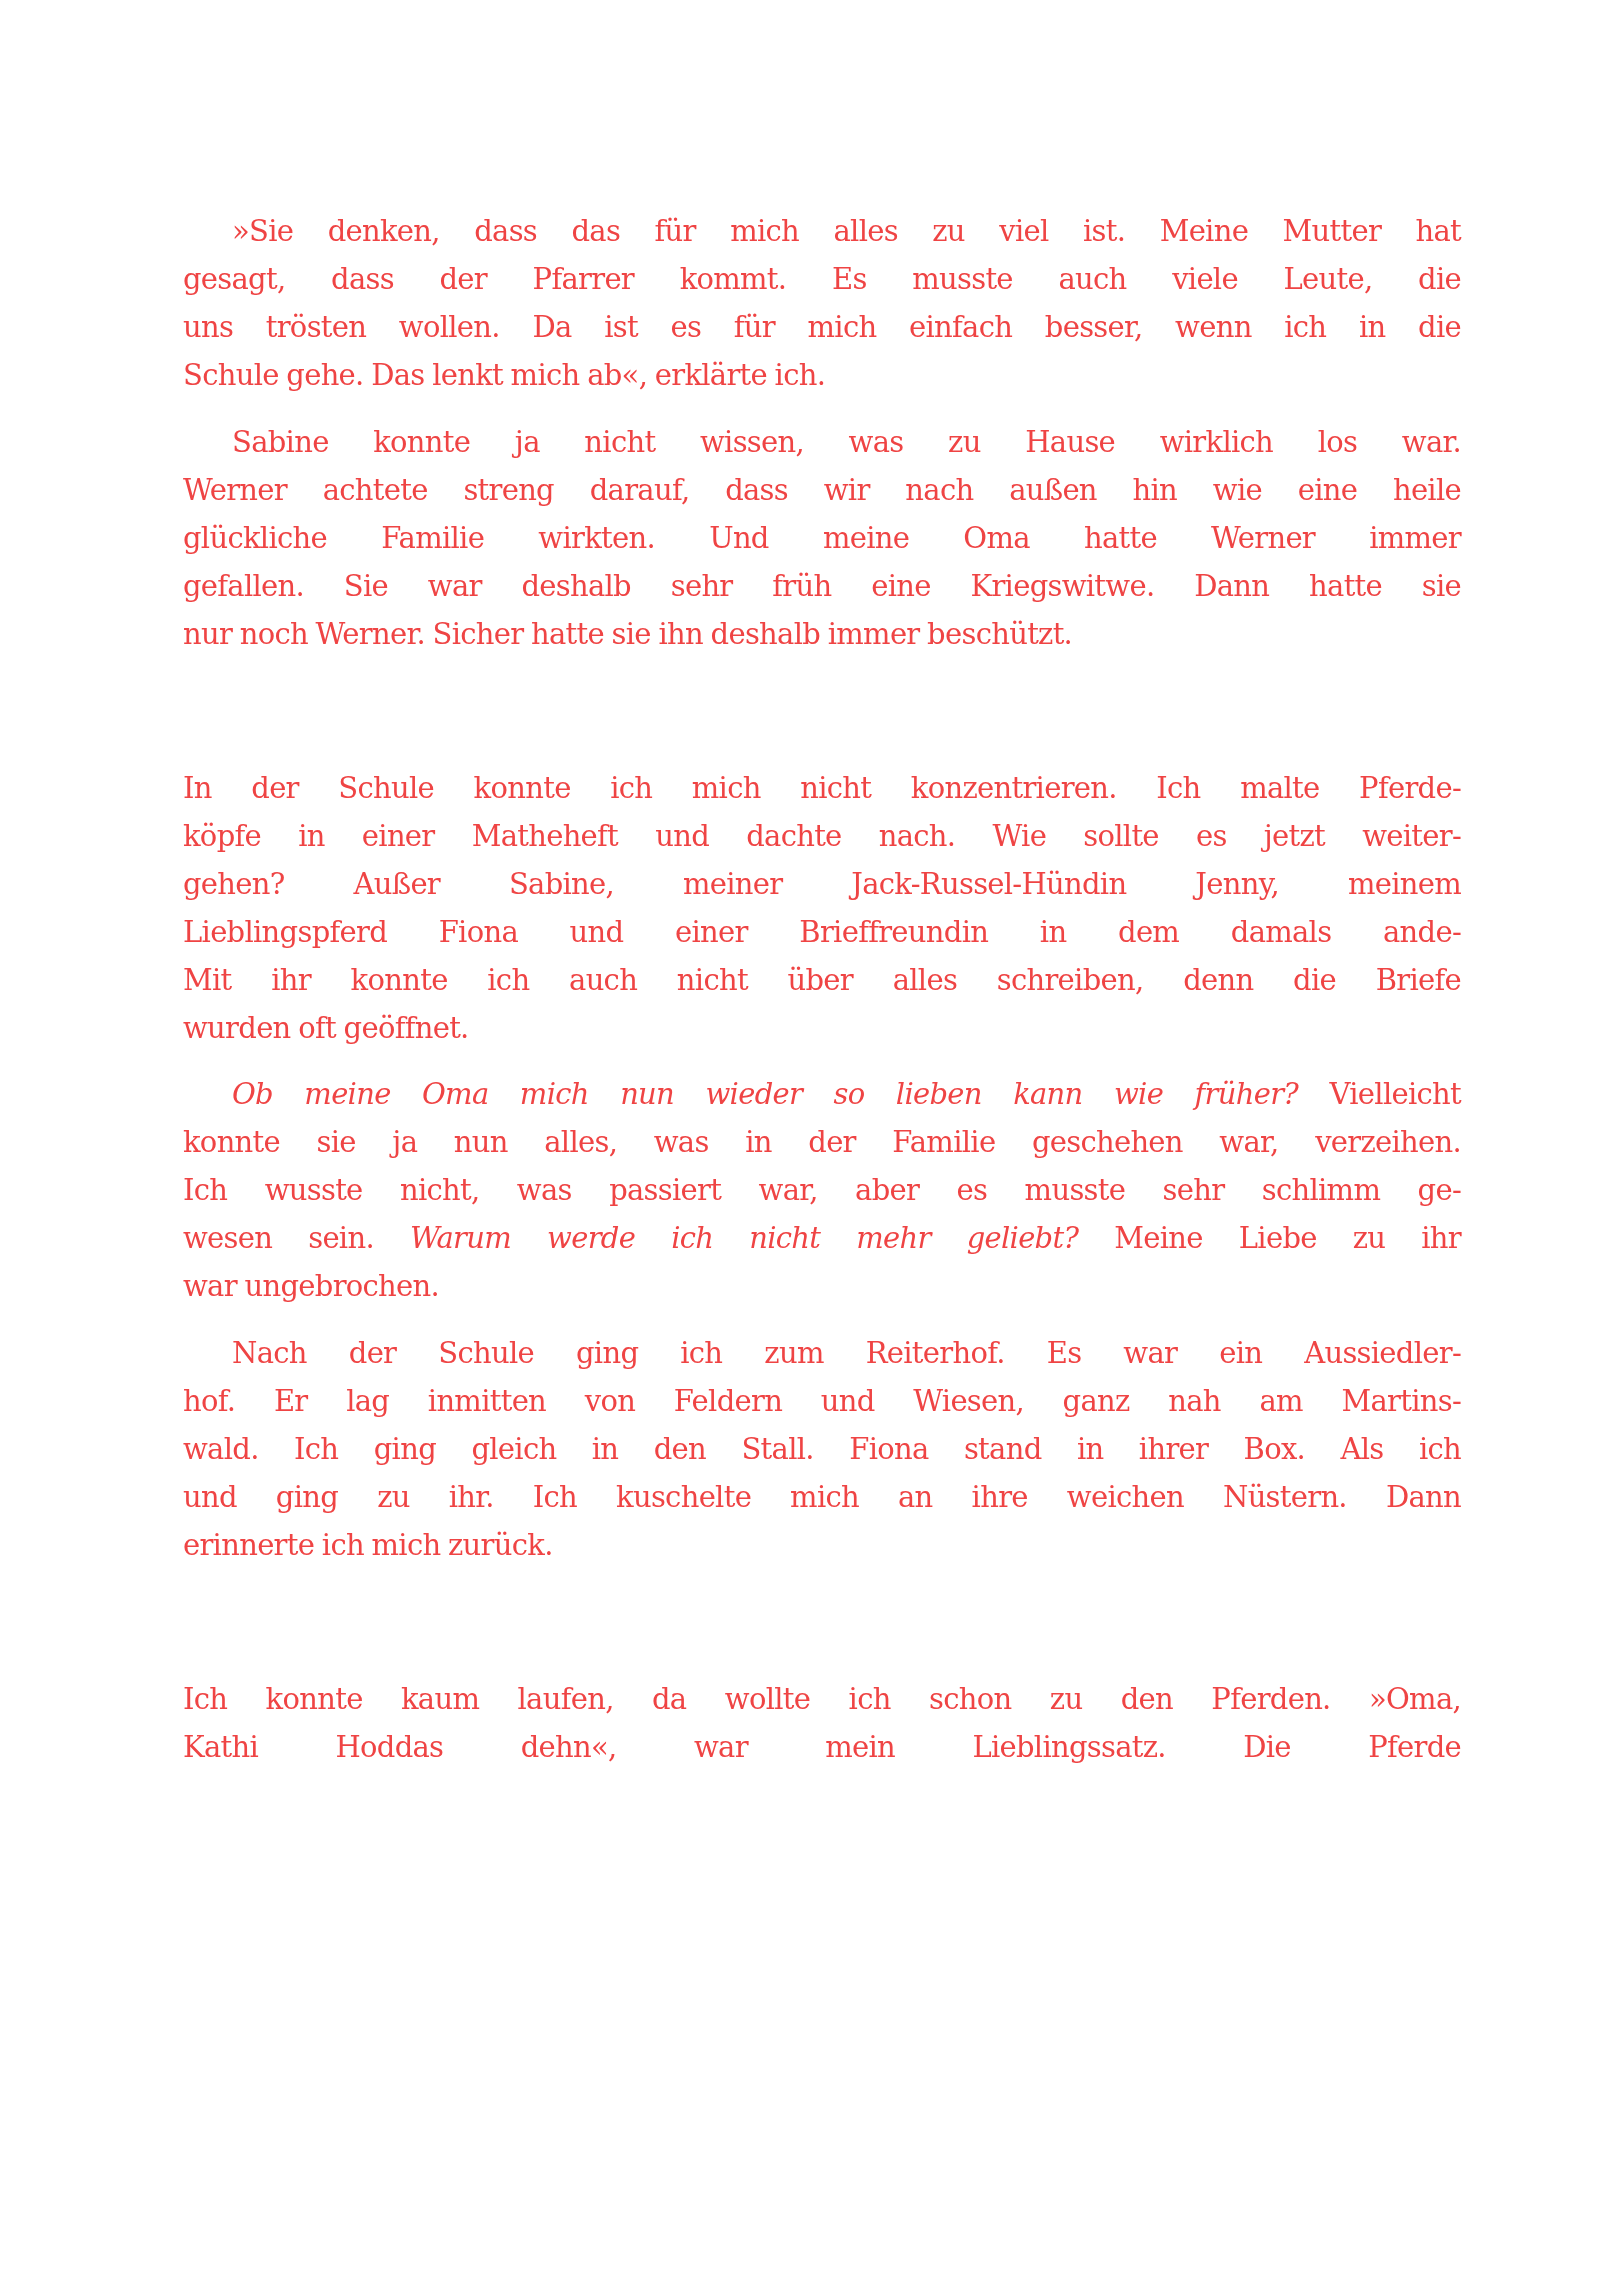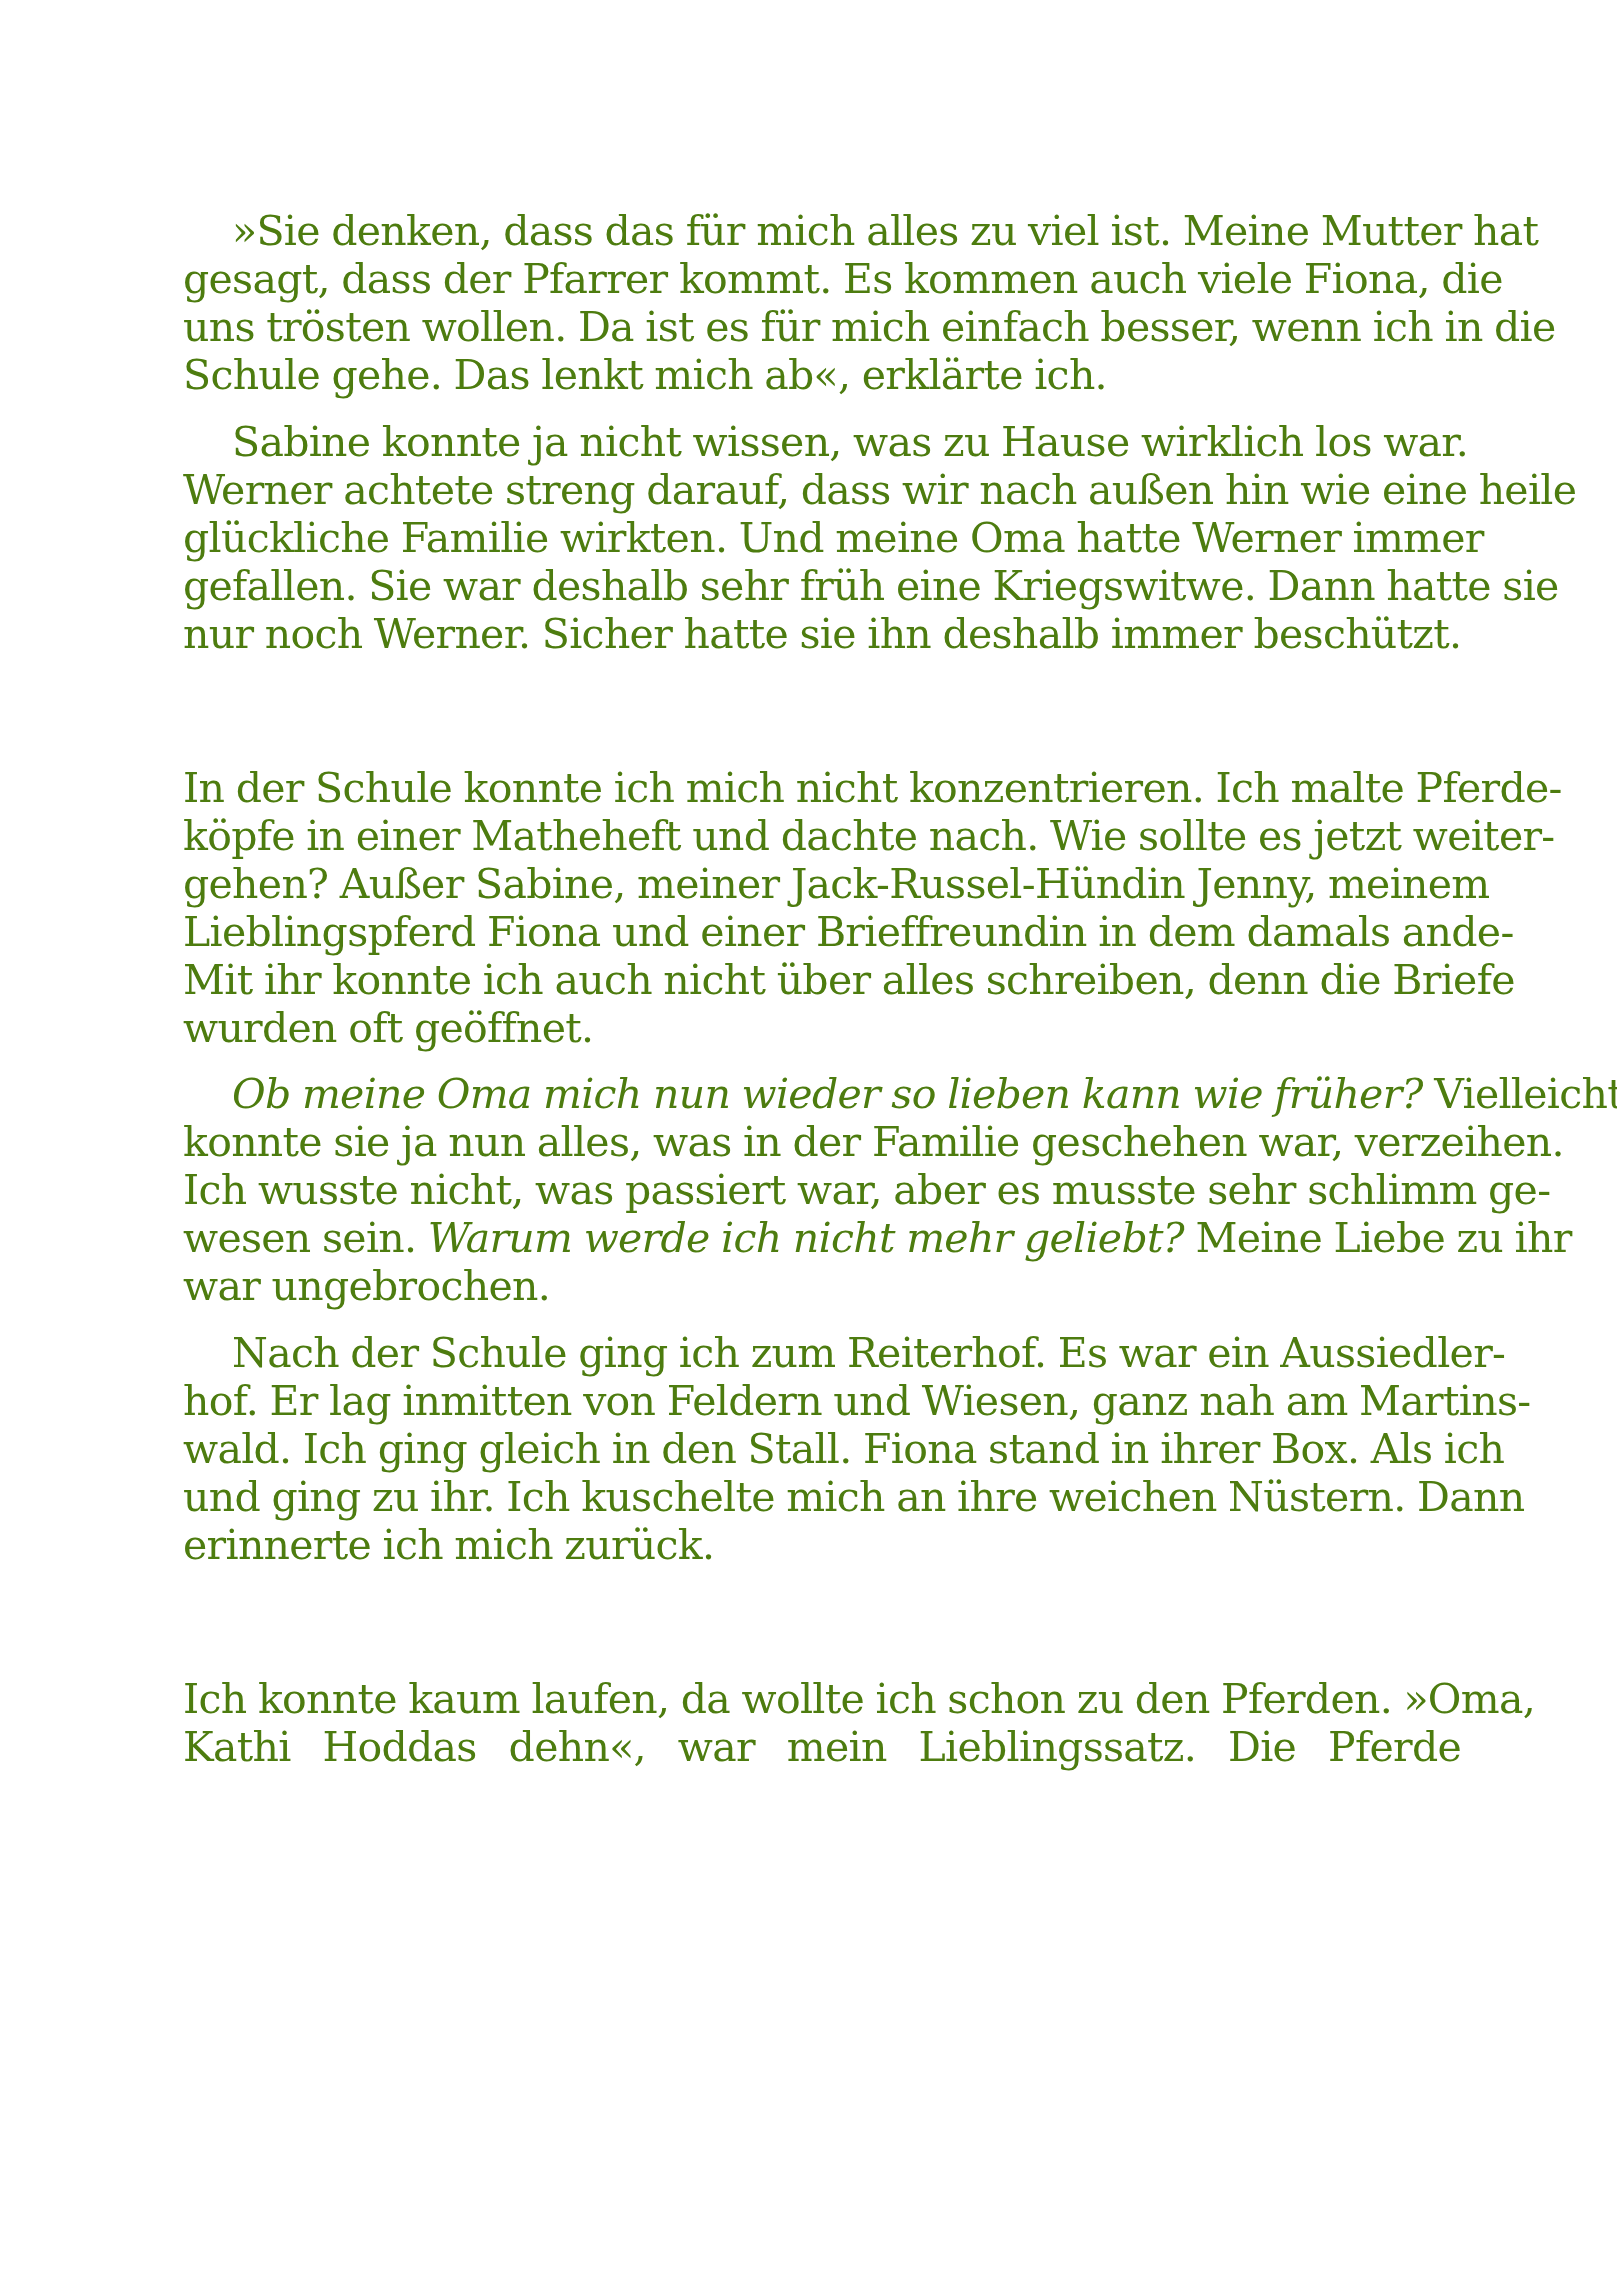--- a/index.html
+++ b/index.html
@@ -3,22 +3,22 @@
 <meta charset="utf-8">
 <style>
   html, body { margin: 0; padding: 0; background: #ffffff; }
   body { width: 1618px; height: 2295px; position: relative; overflow: hidden; }
   .page {
     position: absolute;
     left: 183px;
     top: 207px;
     width: 1278px;
     font-family: "DejaVu Serif", "Liberation Serif", serif;
-    font-size: 41px;
-    color: #4d7c0f;
+    font-size: 29px;
+    color: #ef4444;
   }
   .para { margin: 0; }
   .line {
     display: block;
     height: 48px;
     line-height: 48px;
     text-align: justify;
     text-align-last: justify;
     white-space: nowrap;
     letter-spacing: -0.7px;
@@ -31,21 +31,21 @@
   .it { font-style: italic; }
   .rest { }
 </style>
 </head>
 <body>
 
 <div class="page">
 
   <div class="para">
     <span class="line indent">»Sie denken, dass das für mich alles zu viel ist. Meine Mutter hat</span>
-    <span class="line">gesagt, dass der Pfarrer kommt. Es kommen auch viele Fiona, die</span>
+    <span class="line">gesagt, dass der Pfarrer kommt. Es musste auch viele Leute, die</span>
     <span class="line">uns trösten wollen. Da ist es für mich einfach besser, wenn ich in die</span>
     <span class="line last">Schule gehe. Das lenkt mich ab«, erklärte ich.</span>
   </div>
 
   <div class="gap-para"></div>
 
   <div class="para">
     <span class="line indent">Sabine konnte ja nicht wissen, was zu Hause wirklich los war.</span>
     <span class="line">Werner achtete streng darauf, dass wir nach außen hin wie eine heile</span>
     <span class="line">glückliche Familie wirkten. Und meine Oma hatte Werner immer</span>

